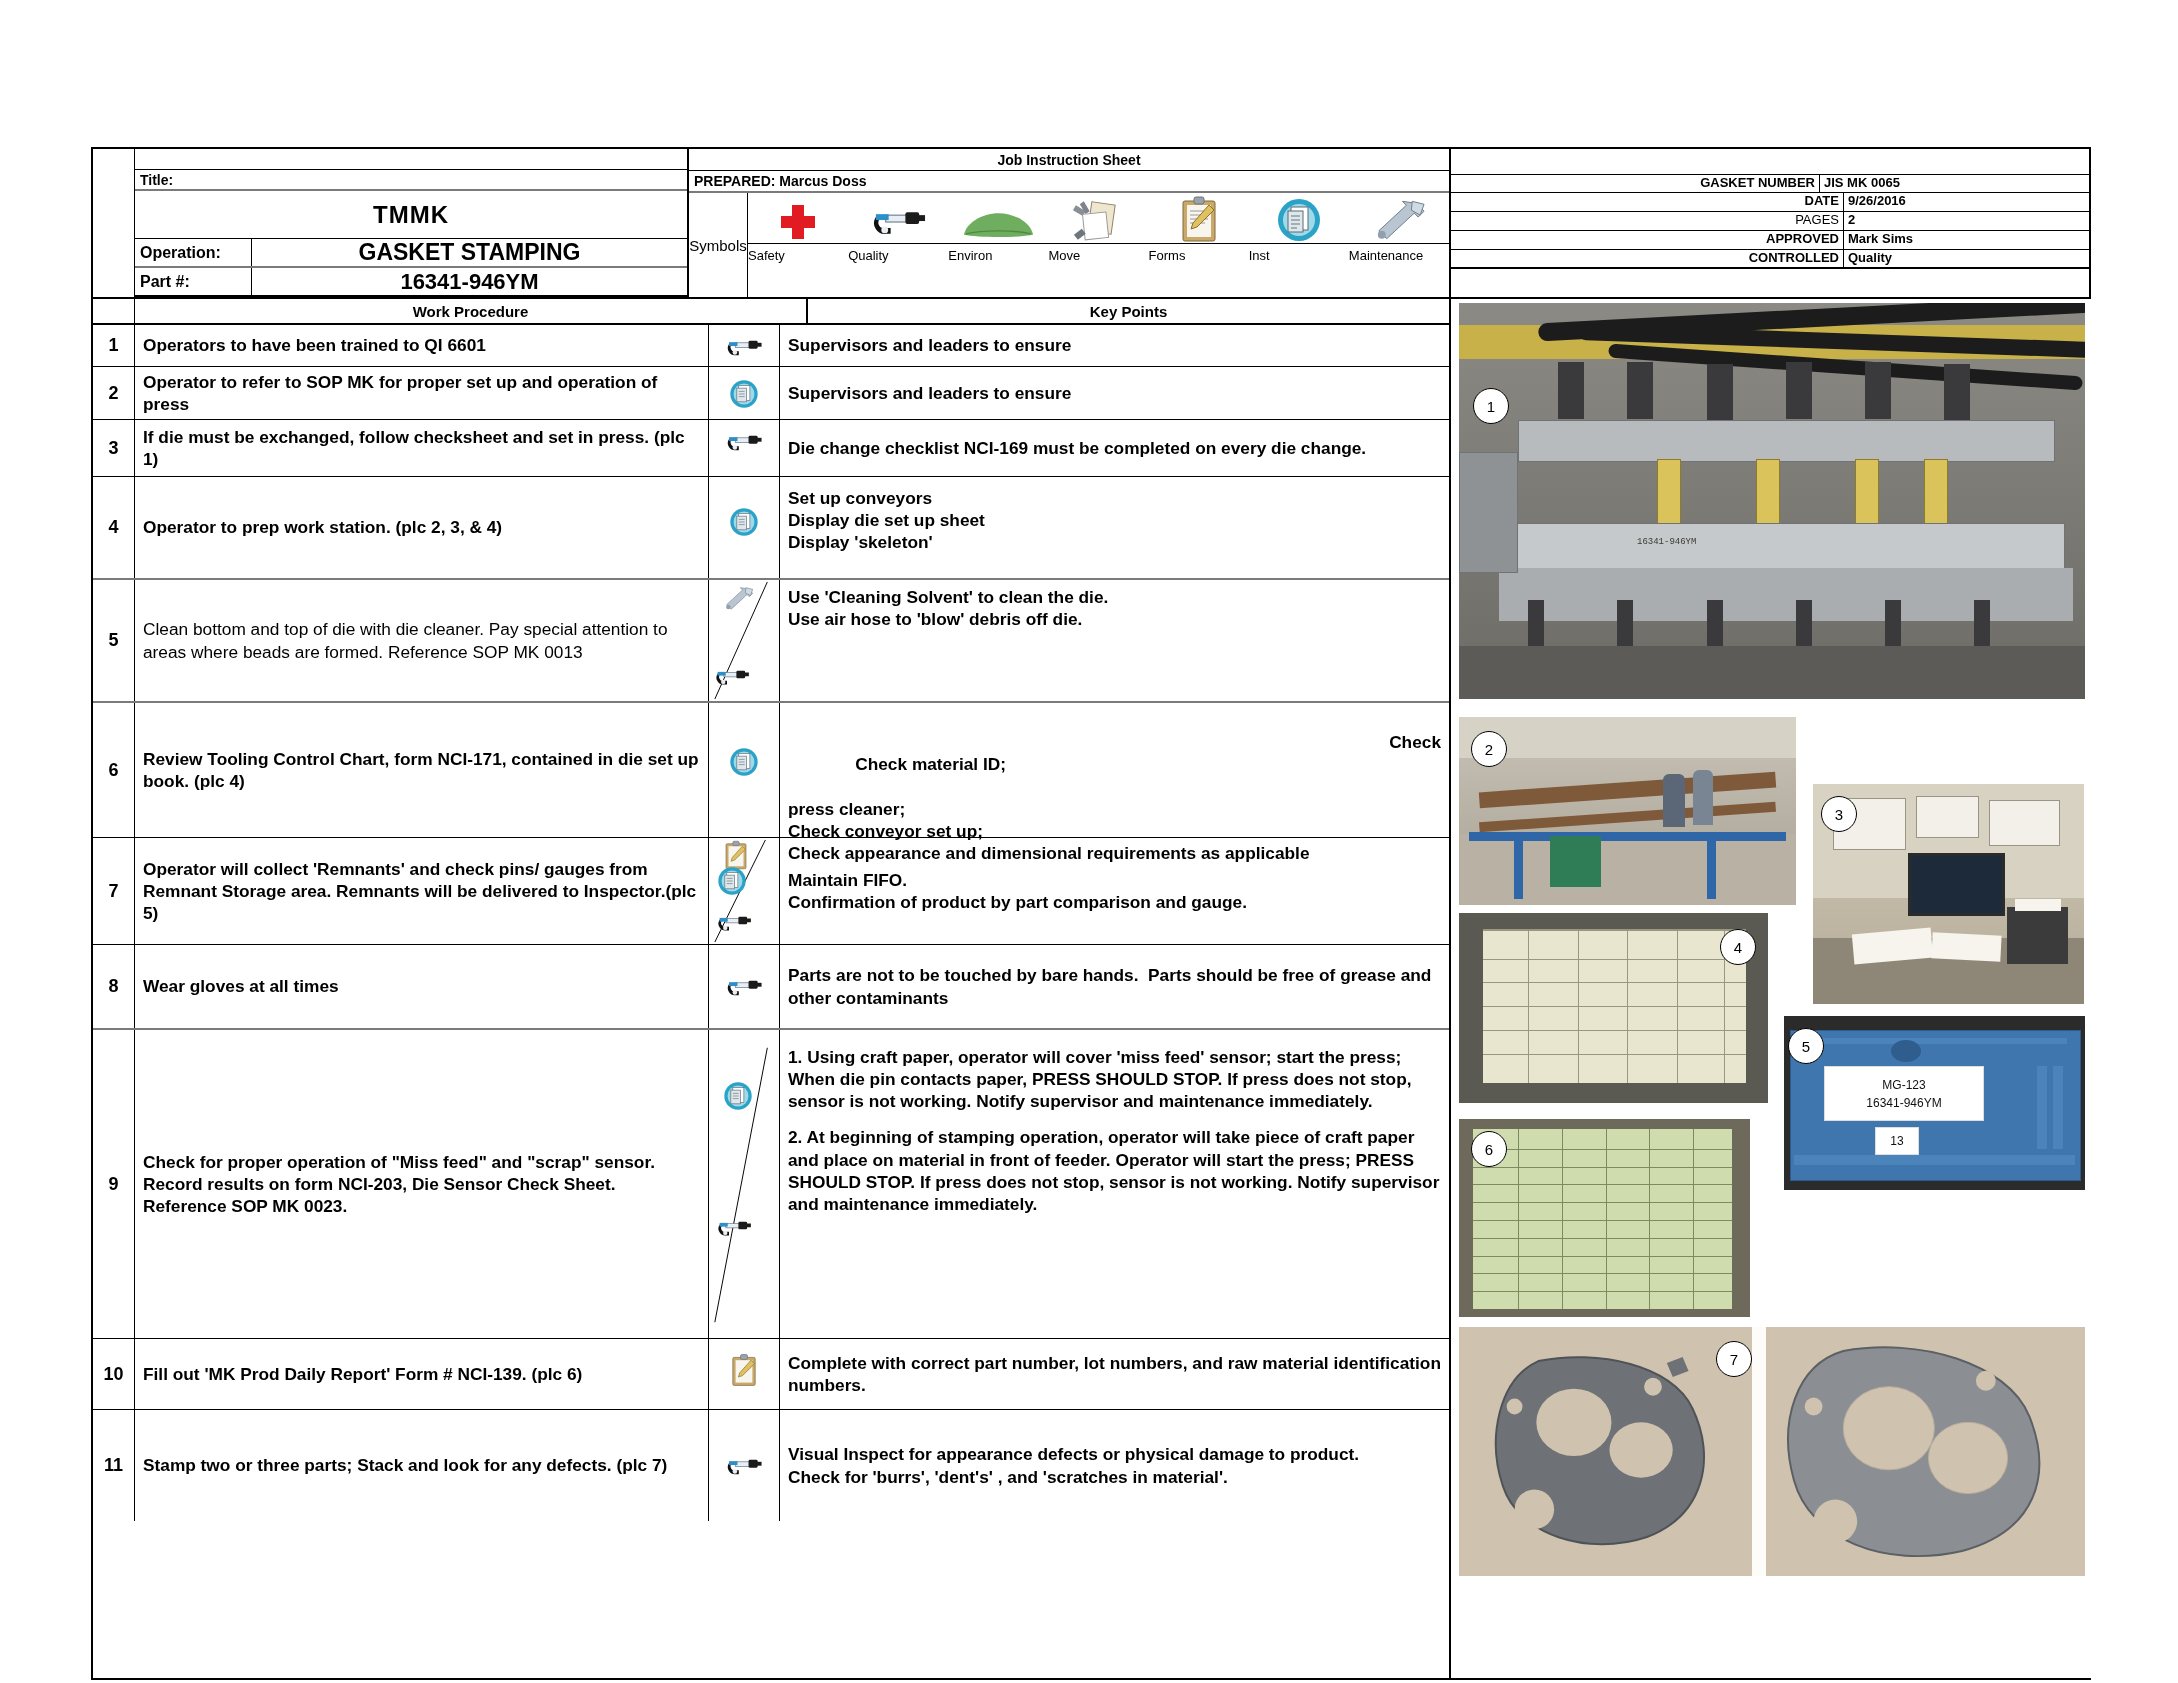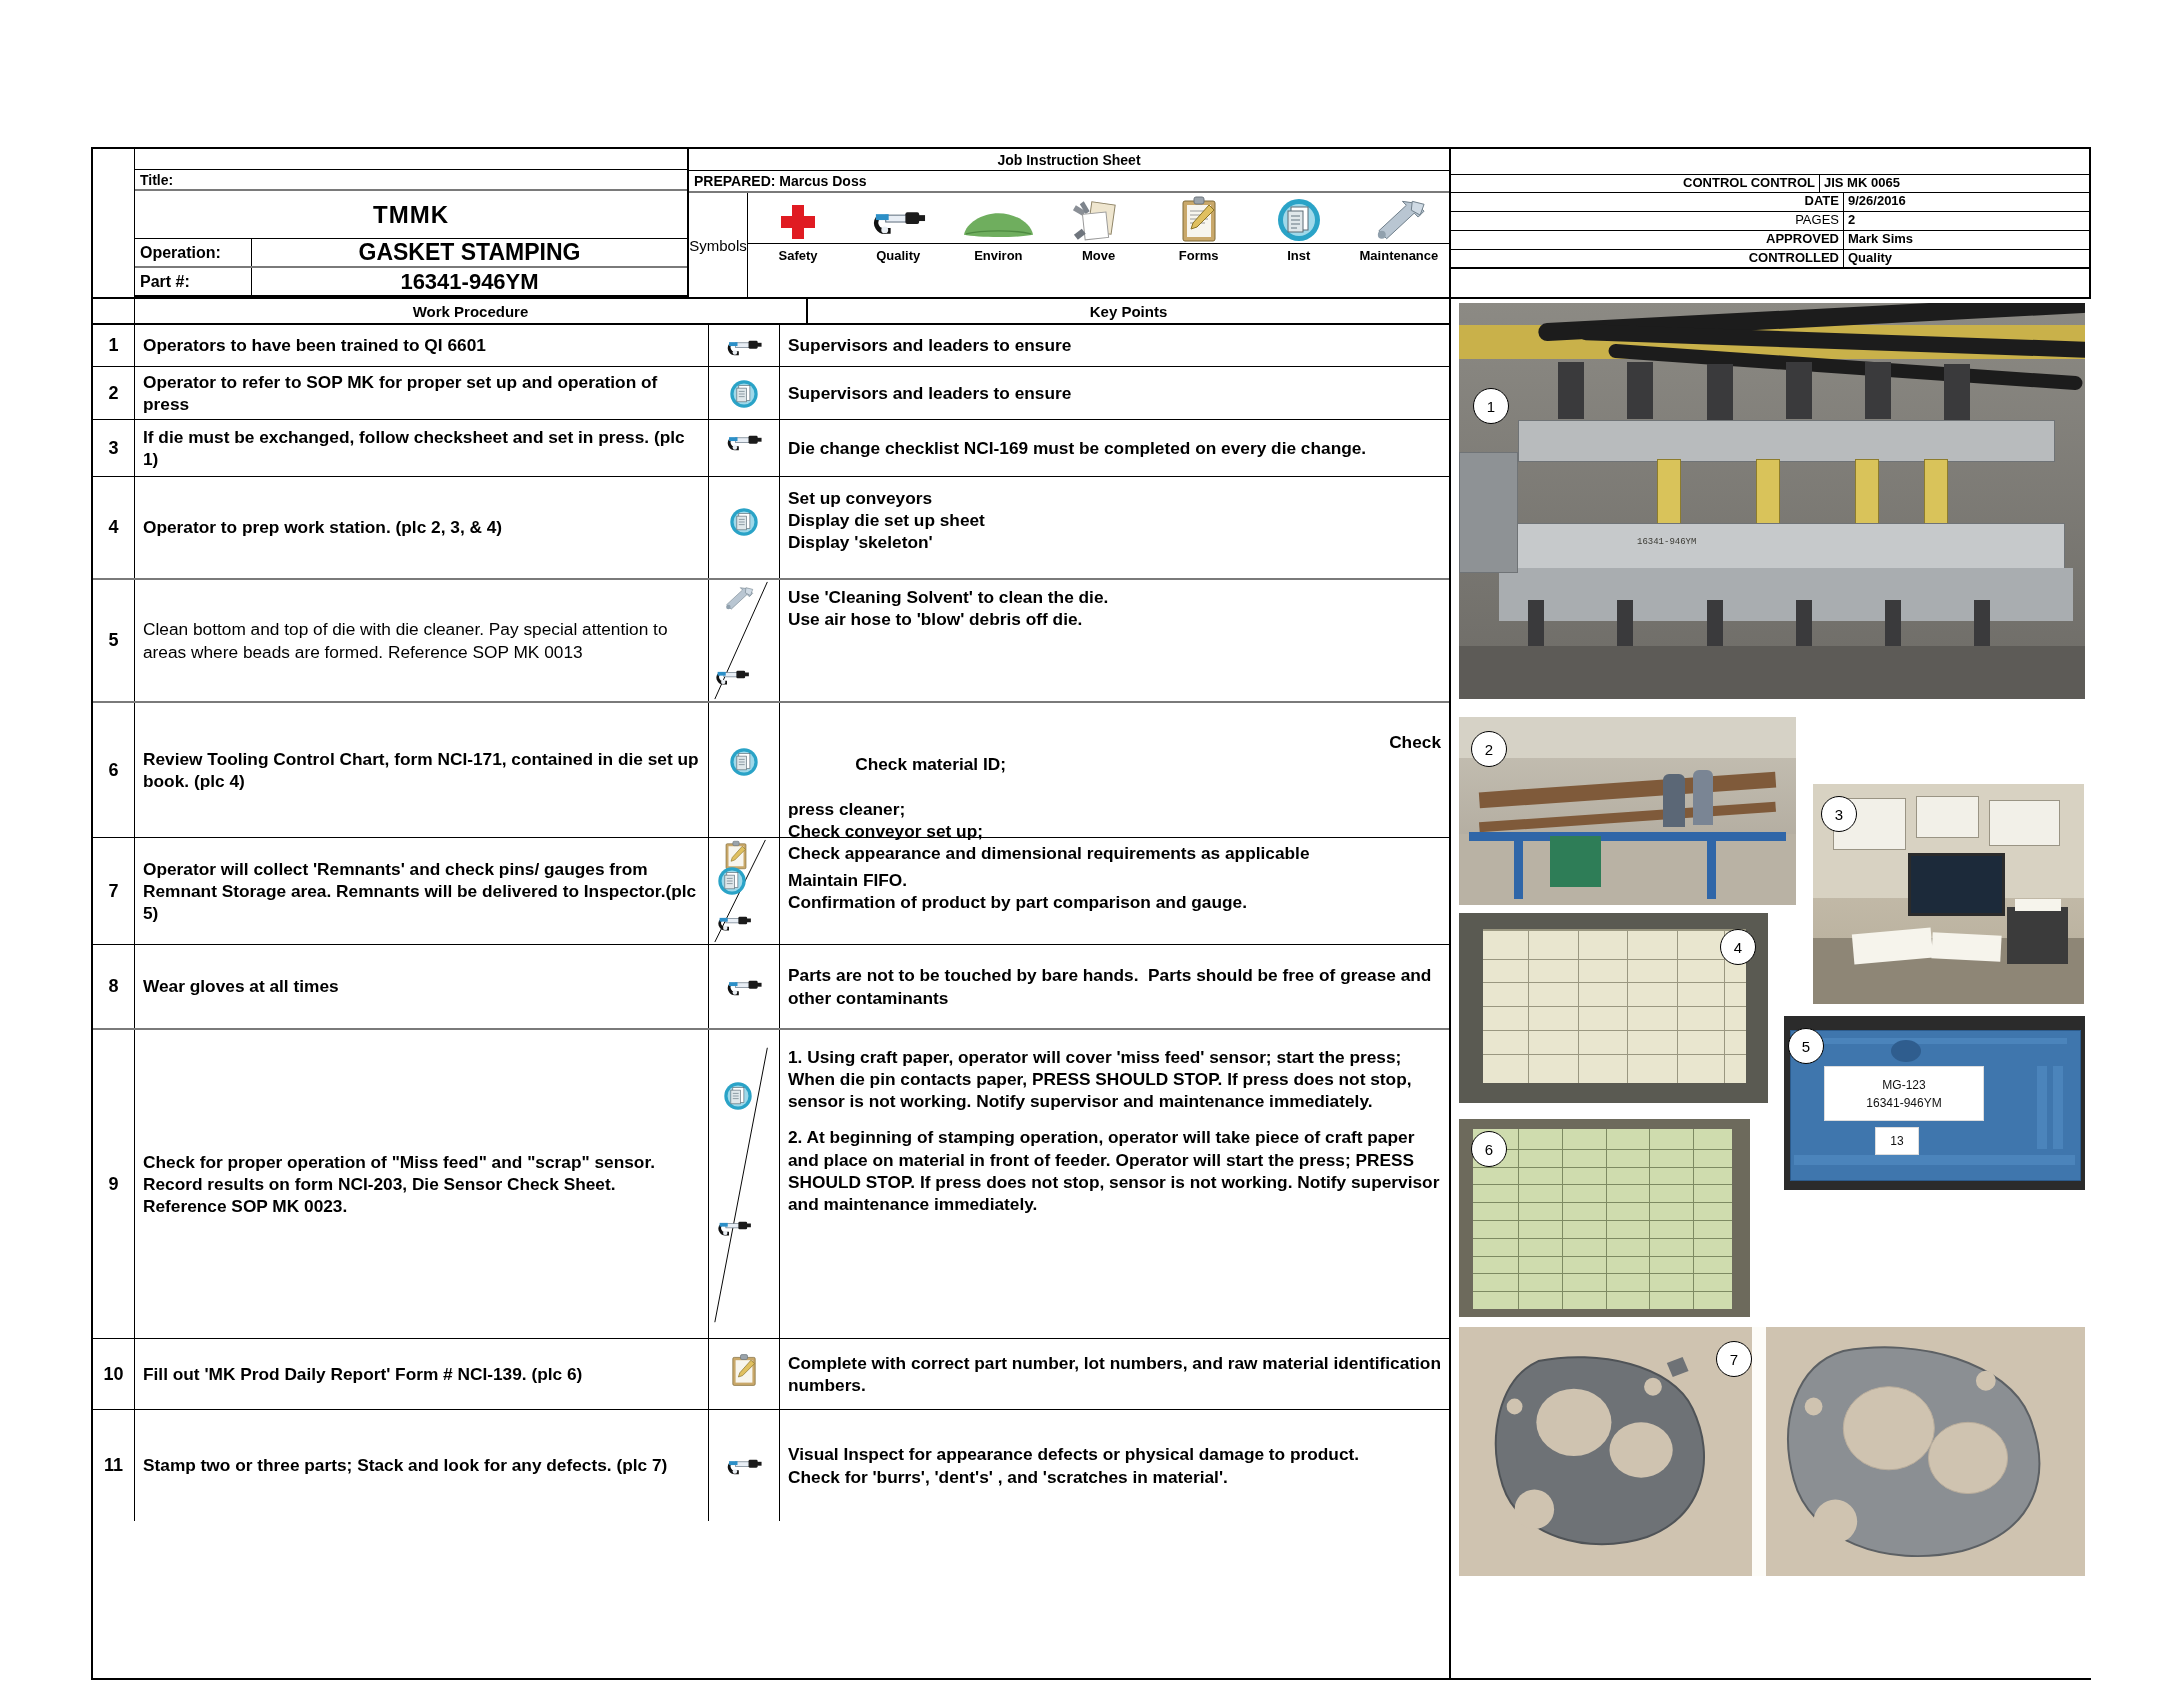--- a/index.html
+++ b/index.html
@@ -59,21 +59,21 @@
              font-size:14px; font-weight:bold; }
   .prep-row { height:22px; border-bottom:2px solid #7a7a7a; box-sizing:border-box;
               display:flex; align-items:center; padding-left:5px; font-size:14px; font-weight:bold; }
   .sym-wrap { flex:1; display:flex; }
   .sym-lbl { width:59px; flex:none; border-right:1px solid #000; box-sizing:border-box;
              display:flex; align-items:center; justify-content:center; font-size:15px; }
   .sym-grid { flex:1; display:flex; flex-direction:column; }
   .sym-icons { height:50px; display:flex; align-items:flex-end; }
   .sym-names { height:28px; display:flex; border-top:1px solid #000; box-sizing:border-box; }
   .sym-cell  { flex:1; display:flex; align-items:flex-end; justify-content:center; }
-  .sym-name  { flex:1; text-align:center; font-size:13px; font-weight:bold; padding-top:4px; }
+  .sym-name  { flex:1; text-align:left; font-size:13px; font-weight:normal; padding-top:4px; }
 
   
   .colhdr { display:flex; height:26px; border-bottom:2px solid #000; box-sizing:border-box; }
   .ch-num { width:42px; flex:none; border-right:1px solid #000; box-sizing:border-box; }
   .ch-wp  { width:673px; flex:none; border-right:2px solid #000; box-sizing:border-box;
             display:flex; align-items:center; justify-content:center; font-size:15px; font-weight:bold; }
   .ch-kp  { flex:1; display:flex; align-items:center; justify-content:center; font-size:15px; font-weight:bold; }
 
   
   .rows { flex:1; display:flex; flex-direction:column; }
@@ -583,21 +583,21 @@
         </div>
 
       </div>
     </div>
 
     <div class="col-right">
 
       <div style="height:150px;box-sizing:border-box;border-bottom:2px solid #000;display:flex;flex-direction:column;">
         <div style="height:25px"></div>
         <div style="display:flex;height:19px;border-top:1px solid #000;border-bottom:1px solid #000;box-sizing:border-box;">
-          <div style="flex:1;text-align:right;padding-right:4px;font-size:13px;font-weight:bold;">CONTROL CONTROL</div>
+          <div style="flex:1;text-align:right;padding-right:4px;font-size:13px;font-weight:bold;">GASKET NUMBER</div>
           <div style="width:272px;border-left:1px solid #000;box-sizing:border-box;padding-left:4px;font-size:13px;font-weight:bold;">JIS MK 0065</div>
         </div>
         <div style="display:flex;height:19px;border-bottom:1px solid #000;box-sizing:border-box;">
           <div style="flex:1;text-align:right;padding-right:4px;font-size:13px;font-weight:bold;">DATE</div>
           <div style="width:248px;border-left:1px solid #000;box-sizing:border-box;padding-left:4px;font-size:13px;font-weight:bold;">9/26/2016</div>
         </div>
         <div style="display:flex;height:19px;border-bottom:1px solid #000;box-sizing:border-box;">
           <div style="flex:1;text-align:right;padding-right:4px;font-size:13px;font-weight:normal;">PAGES</div>
           <div style="width:248px;border-left:1px solid #000;box-sizing:border-box;padding-left:4px;font-size:13px;font-weight:bold;">2</div>
         </div>

